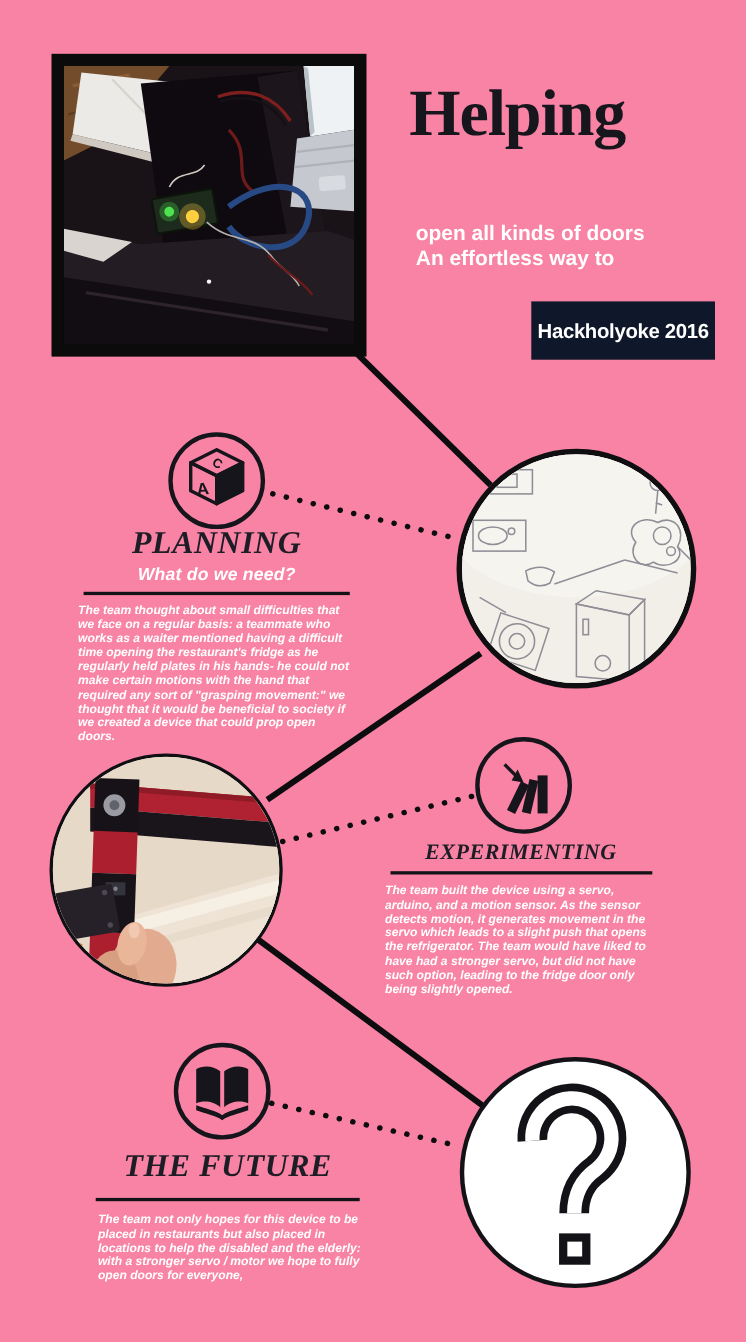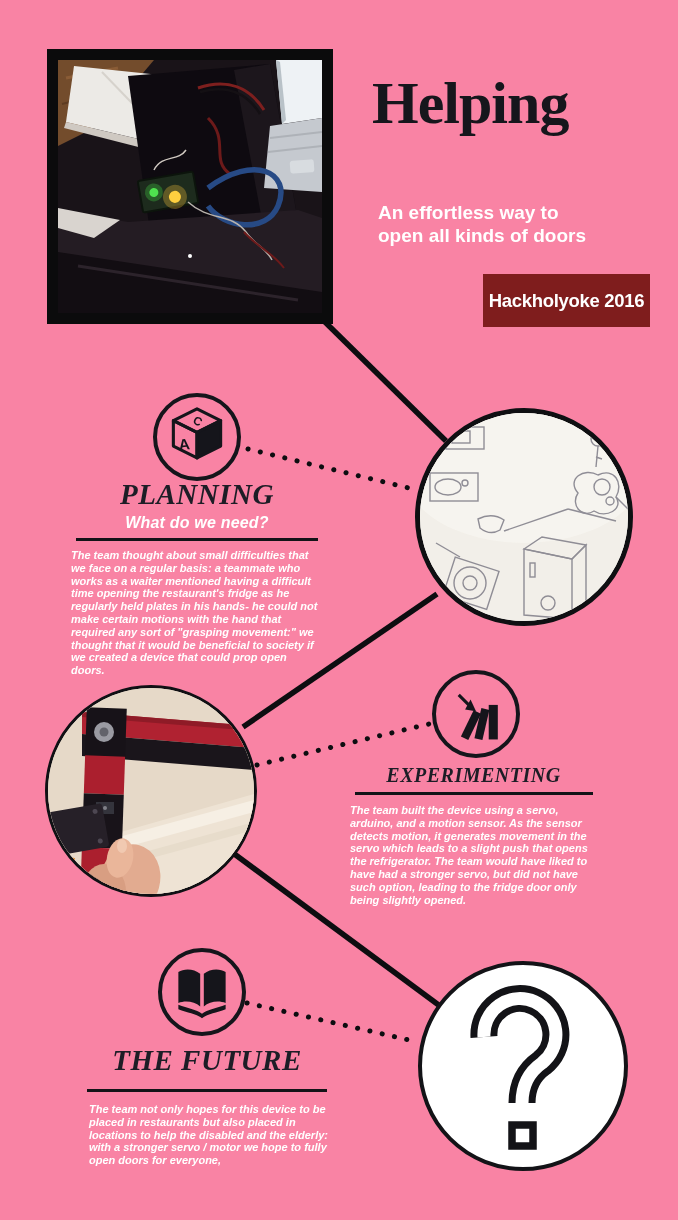--- a/index.html
+++ b/index.html
@@ -23,21 +23,21 @@
     position:absolute; left:372px; top:76px; width:300px;
     font-family:"Liberation Serif", serif; font-weight:700;
     font-size:60px; line-height:54px; letter-spacing:-1px; color:#16161c;
   }
   .subtitle {
     position:absolute; left:378px; top:201px; width:260px;
     color:#ffffff; font-weight:700; font-size:19px; line-height:23px;
   }
   .badge {
     position:absolute; left:483px; top:274px; width:167px; height:53px;
-    background:#7f1d1d; color:#ffffff; font-weight:700; font-size:18.5px;
+    background:#0f172a; color:#ffffff; font-weight:700; font-size:18.5px;
     display:flex; align-items:center; justify-content:center; letter-spacing:-0.3px;
   }
 
   
   .icon-ring {
     position:absolute; width:88px; height:88px; border-radius:50%;
     border:4px solid #15151b; display:flex; align-items:center; justify-content:center;
   }
   .icon-ring svg { width:80px; height:80px; display:block; }
   .ring-planning { left:153px; top:393px; }
@@ -142,22 +142,22 @@
       <path d="M130,142 C152,162 172,152 188,172 C196,184 208,188 214,200" fill="none" stroke="#b8b2ac" stroke-width="1.5"></path>
       <path d="M186,172 C198,186 214,192 226,208" fill="none" stroke="#6d1a1a" stroke-width="2"></path>
       <circle cx="132" cy="196" r="2" fill="#ffffff"></circle>
     </svg>
   </div>
 
   <div class="title">
     <div>Helping</div>
   </div>
   <div class="subtitle">
+    <div>open all kinds of doors</div>
     <div>An effortless way to</div>
-    <div>open all kinds of doors</div>
   </div>
   <div class="badge">
     <span>Hackholyoke 2016</span>
   </div>
 
   <div class="circle circle-sketch">
     <svg viewBox="0 0 208 208">
       <rect width="208" height="208" fill="#f2efe9"></rect>
       <ellipse cx="104" cy="58" rx="120" ry="72" fill="#f8f6f1" opacity="0.7"></ellipse>
       <g fill="none" stroke="#84828c" stroke-width="1.4" opacity="0.9">

